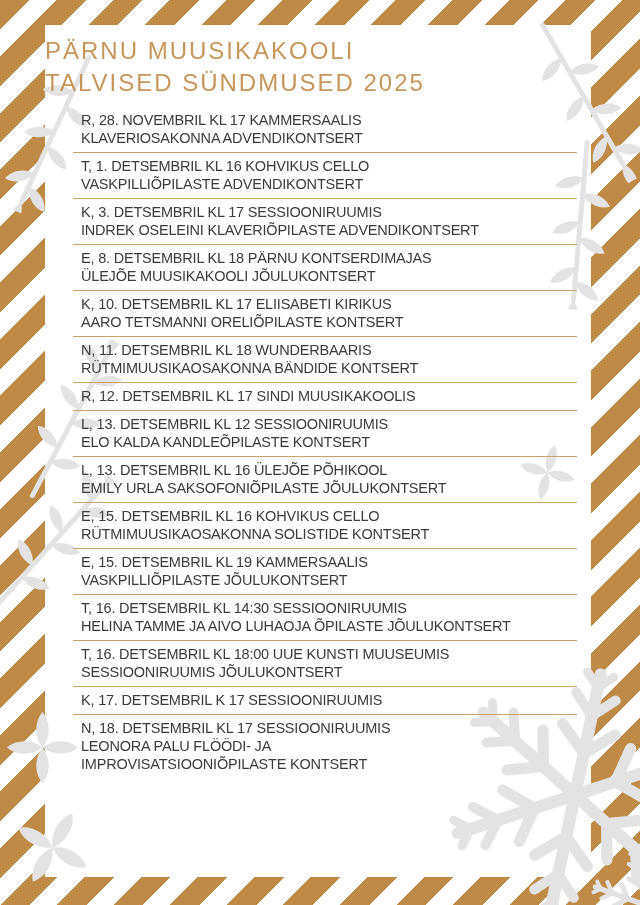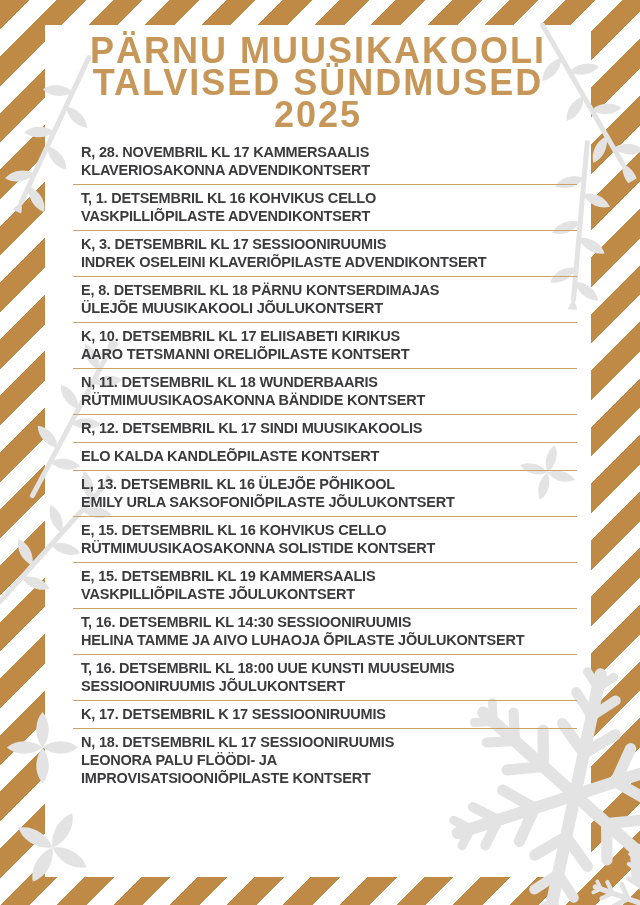--- a/index.html
+++ b/index.html
@@ -17,28 +17,28 @@
     background:var(--panel);z-index:1;
   }
   .deco{position:absolute;z-index:2;pointer-events:none;}
   .deco-fill{fill:var(--decoration_gray);stroke:none;}
   .deco-stroke{stroke:var(--decoration_gray);fill:none;stroke-linecap:round;}
   .content{
     position:absolute;left:45px;top:25px;width:546px;height:852px;
     z-index:3;padding-top:6px;
   }
   .title{
-    margin-top:4px;text-align:center;color:var(--title_gold);
-    font-weight:bold;font-size:36px;line-height:32px;letter-spacing:2px;
+    margin-top:4px;color:var(--title_gold);
+    font-weight:normal;font-size:24px;line-height:32px;letter-spacing:2px;
   }
   .events{margin-top:8px;padding:0 14px 0 28px;}
   .event{padding:4px 0 5px 8px;}
   .event:not(:last-child){border-bottom:1.5px solid var(--separator);}
   .event div{
-    color:var(--text);font-weight:bold;font-size:14.5px;line-height:18px;
+    color:var(--text);font-weight:normal;font-size:14.5px;line-height:18px;
     letter-spacing:-0.2px;white-space:pre-line;
   }
 </style>
 </head>
 <body>
 
 <svg width="0" height="0" style="position:absolute" aria-hidden="true">
   <defs>
     <path id="petal" d="M0 0 C7 -9 7 -22 0 -30 C-7 -22 -7 -9 0 0"></path>
     <g id="twig">
@@ -142,20 +142,21 @@
   <div class="event">
     <div>N, 11. DETSEMBRIL KL 18 WUNDERBAARIS</div>
     <div>RÜTMIMUUSIKAOSAKONNA BÄNDIDE KONTSERT</div>
   </div>
 
   <div class="event">
     <div>R, 12. DETSEMBRIL KL 17 SINDI MUUSIKAKOOLIS</div>
   </div>
 
   <div class="event">
+    <div>L, 13. DETSEMBRIL KL 12 SESSIOONIRUUMIS</div>
     <div>ELO KALDA KANDLEÕPILASTE KONTSERT</div>
   </div>
 
   <div class="event">
     <div>L, 13. DETSEMBRIL KL 16 ÜLEJÕE PÕHIKOOL</div>
     <div>EMILY URLA SAKSOFONIÕPILASTE JÕULUKONTSERT</div>
   </div>
 
   <div class="event">
     <div>E, 15. DETSEMBRIL KL 16 KOHVIKUS CELLO</div>

